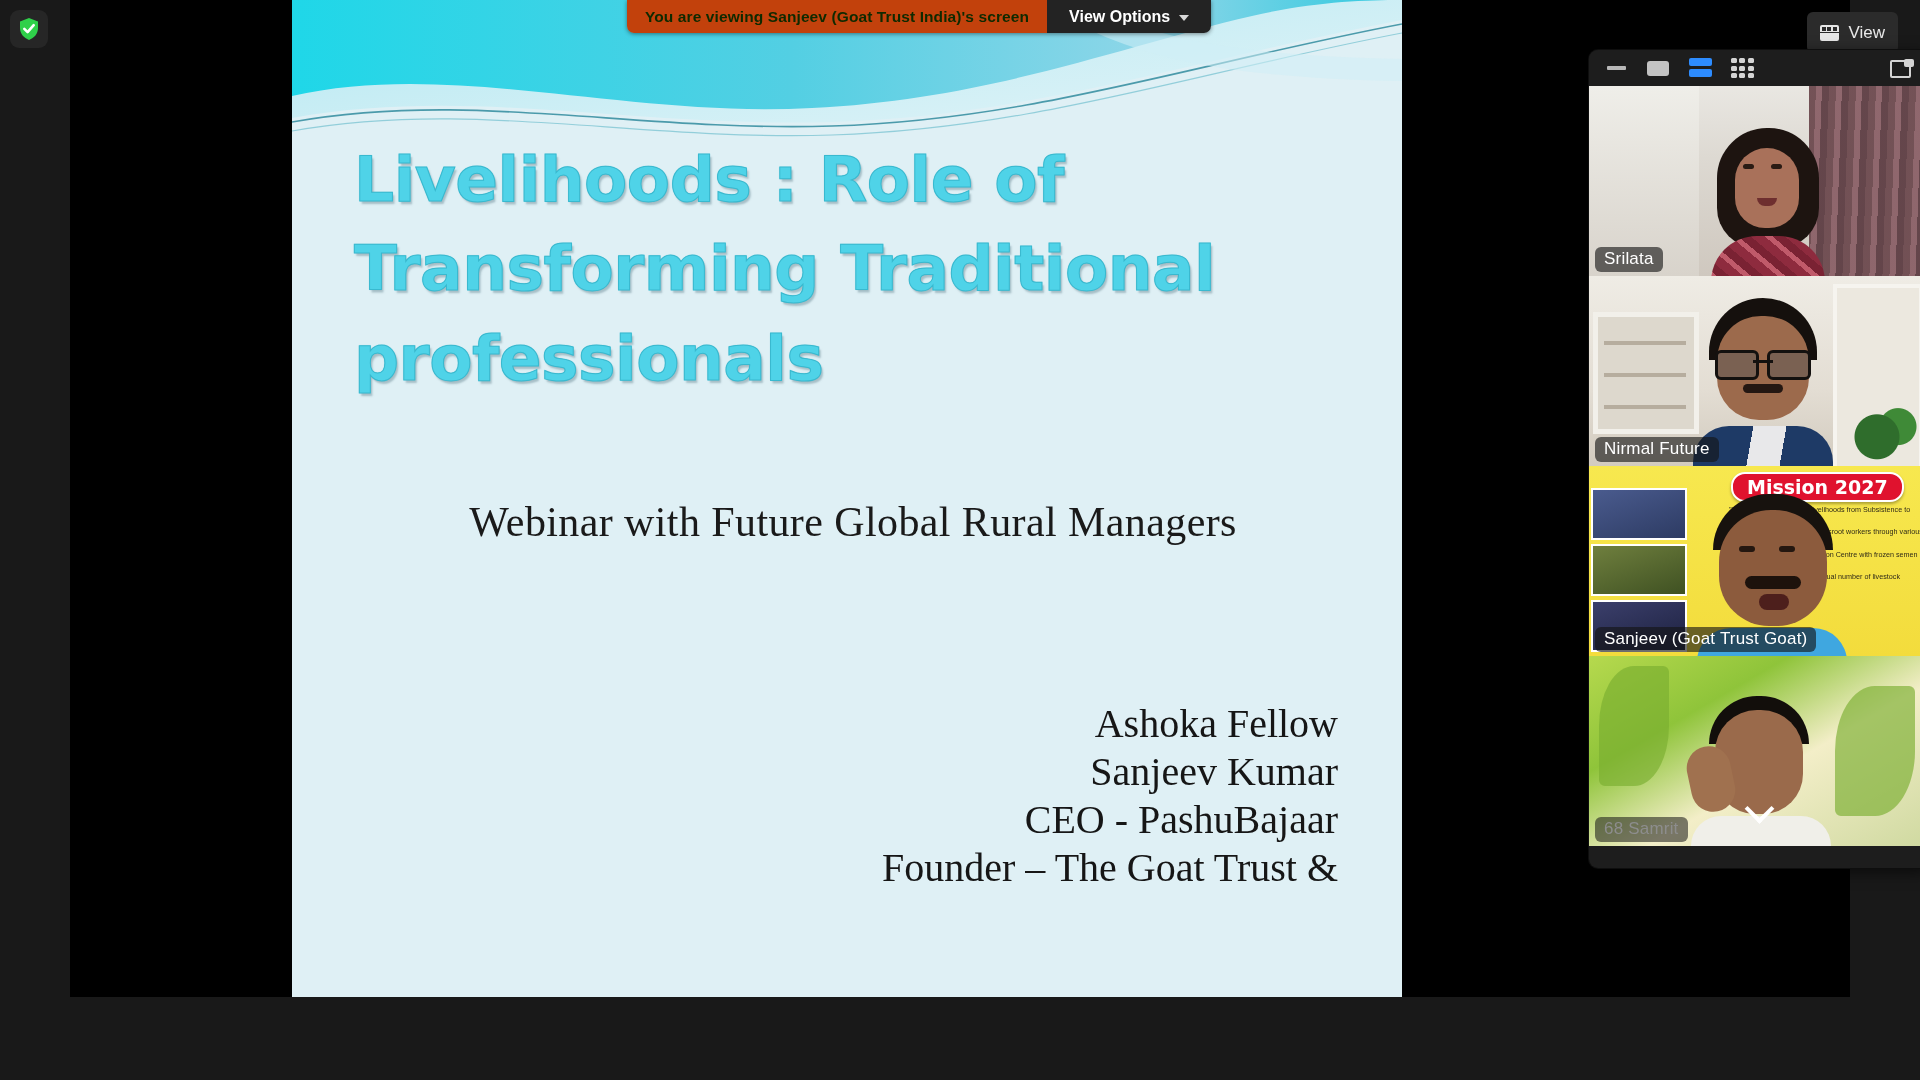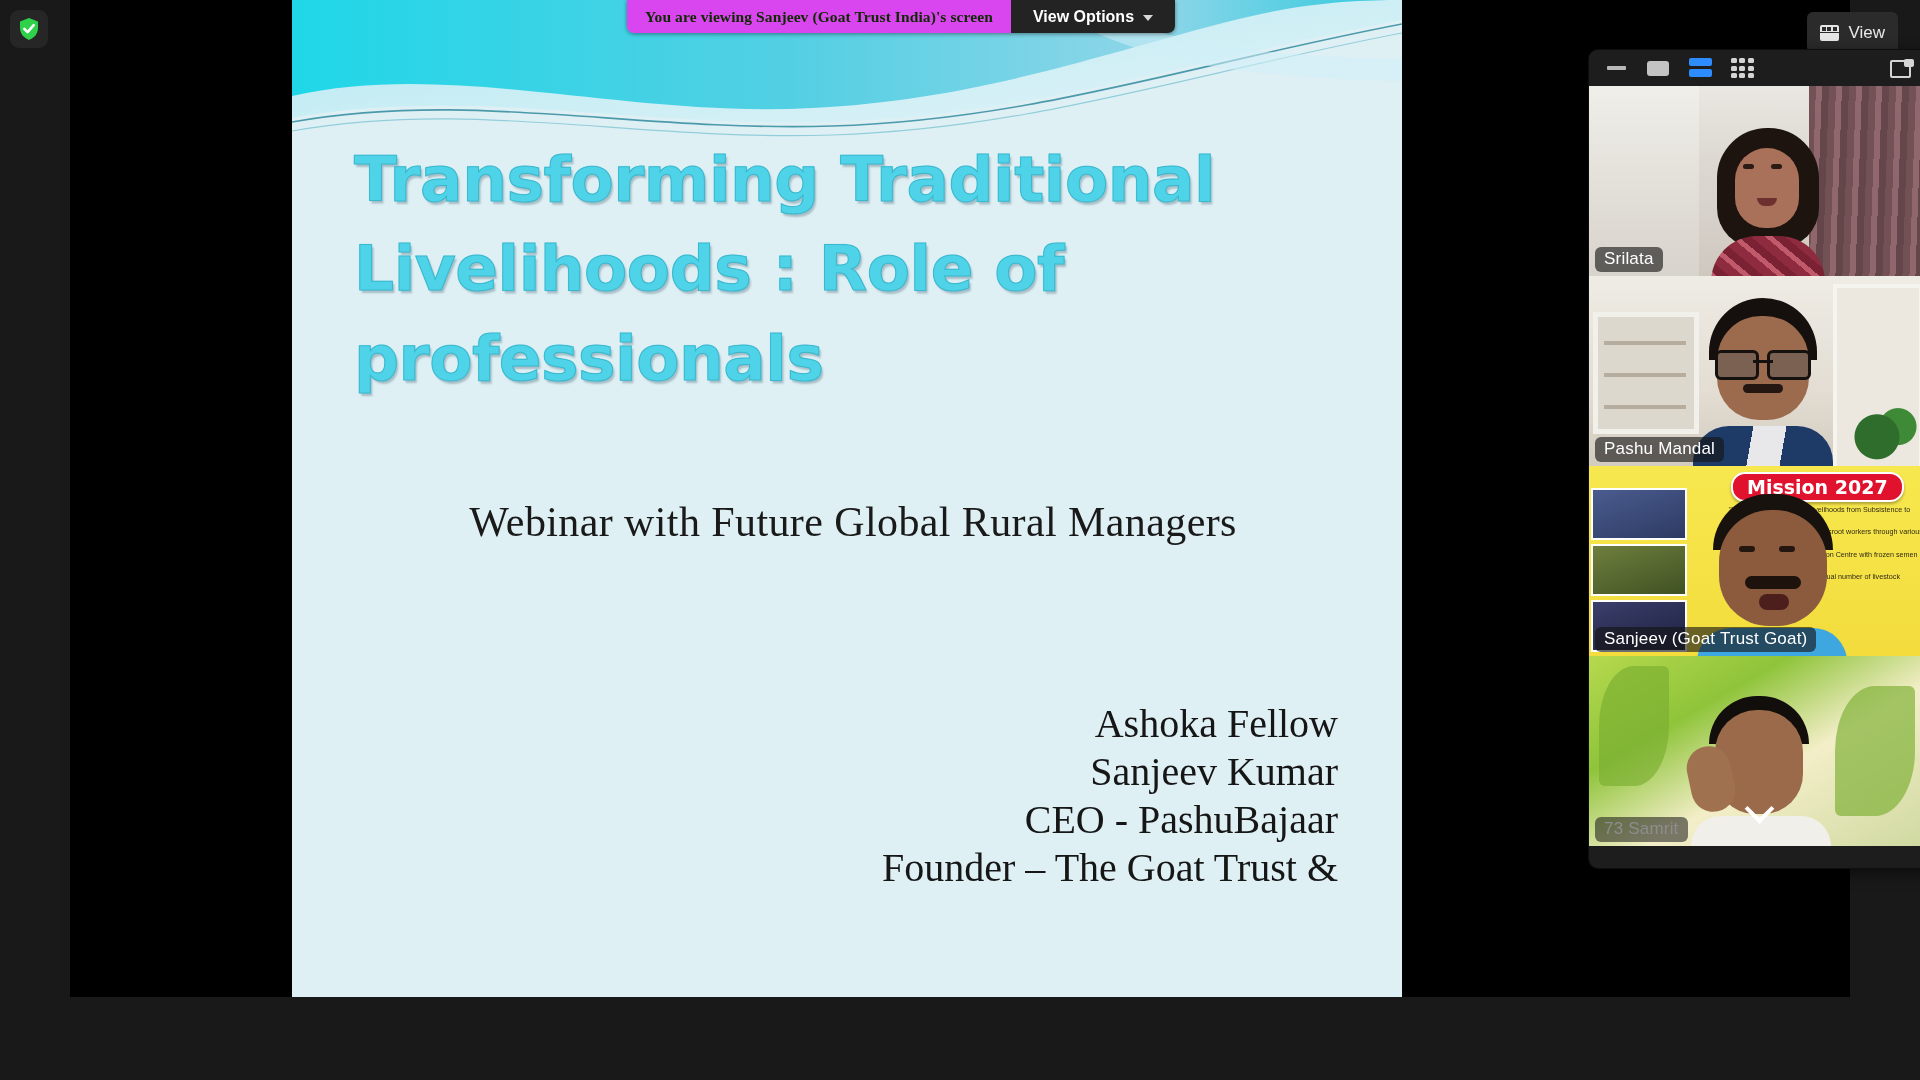--- a/index.html
+++ b/index.html
@@ -24,22 +24,22 @@
   .slide-subtitle{position:absolute;left:46px;top:498px;width:1030px;text-align:center;
     font-family:Liberation Serif, serif;font-size:42px;color:#1a1a1a;letter-spacing:0.4px;}
 
   .slide-author{position:absolute;right:64px;top:700px;text-align:right;
     font-family:"Liberation Serif",serif;font-size:40px;line-height:1.2;color:#161616;}
   .slide-author div{white-space:nowrap;}
 
   
   .banner{position:absolute;left:627px;top:0;height:33px;display:flex;align-items:stretch;
     border-radius:0 0 7px 7px;overflow:hidden;z-index:40;box-shadow:0 1px 4px rgba(0,0,0,.45);}
-  .banner-green{background:#d946ef;color:#0e2a00;font-size:15.5px;font-weight:bold;
-    display:flex;align-items:center;padding:0 18px;letter-spacing:.1px;font-family:Liberation Serif, serif;}
+  .banner-green{background:#c2410c;color:#0e2a00;font-size:15.5px;font-weight:bold;
+    display:flex;align-items:center;padding:0 18px;letter-spacing:.1px;}
   .banner-dark{background:#232323;color:#fff;font-size:16px;font-weight:bold;
     display:flex;align-items:center;gap:9px;padding:8px 22px;cursor:pointer;}
   .chev{width:0;height:0;border-left:5px solid transparent;border-right:5px solid transparent;
     border-top:6px solid #d8d8d8;display:inline-block;margin-top:3px;}
 
   
   .shield-btn{position:absolute;left:10px;top:10px;width:38px;height:38px;border-radius:9px;
     background:#262626;display:flex;align-items:center;justify-content:center;z-index:50;cursor:pointer;}
 
   
@@ -178,22 +178,22 @@
           <rect x="0" y="0" width="1110" height="150" fill="url(#g1)"></rect>
           <path d="M0,150 L0,96 C160,60 330,118 520,108 C700,99 830,46 960,16 C1020,2 1070,0 1110,0 L1110,150 Z" fill="url(#g2)"></path>
           <path d="M0,150 L0,118 C180,86 340,128 540,122 C740,116 900,60 1110,20 L1110,150 Z" fill="#dff0f5"></path>
           <path d="M0,122 C180,90 340,132 540,126 C740,120 900,64 1110,24" fill="none" stroke="#1a7e92" stroke-width="1.6" opacity=".75"></path>
           <path d="M0,131 C180,99 340,141 540,135 C740,129 900,73 1110,33" fill="none" stroke="#5fb8c8" stroke-width="1.2" opacity=".6"></path>
           <path d="M760,0 C840,40 900,66 1110,70" fill="none" stroke="#cfeef5" stroke-width="22" opacity=".55"></path>
         </svg>
       </div>
 
       <div class="slide-title">
+        <div>Livelihoods : Role of</div>
         <div>Transforming Traditional</div>
-        <div>Livelihoods : Role of</div>
         <div>professionals</div>
       </div>
 
       <div class="slide-subtitle">Webinar with Future Global Rural Managers</div>
 
       <div class="slide-author">
         <div>Ashoka Fellow</div>
         <div>Sanjeev Kumar</div>
         <div>CEO - PashuBajaar</div>
         <div>Founder – The Goat Trust &amp;</div>
@@ -276,21 +276,21 @@
         <div class="person">
           <div class="hair"></div>
             <div class="face"></div>
           <div class="glasses">
               <i></i>
               <i></i>
             </div>
           <div class="mous"></div>
             <div class="body"></div>
         </div>
-        <div class="label">Pashu Mandal</div>
+        <div class="label">Nirmal Future</div>
       </div>
 
       <div class="tile t3 active">
         <div class="poster"></div>
         <div class="banner2025">Mission 2027</div>
         <div class="ptxt">
           <div>"To transform goat based livelihoods from Subsistence to Significance"</div>
           <div>1  Promote Pashu Sakhies/grassroot workers through various agencies / large projects</div>
           <div>2  Establish Artificial Insemination Centre with frozen semen dose of 1 improved breed</div>
           <div>3  Daily more goat milk from equal number of livestock</div>
@@ -316,20 +316,20 @@
 
       <div class="tile t4">
         <div class="leaf" style="left:10px;top:10px;width:70px;height:120px;"></div>
         <div class="leaf" style="right:14px;top:30px;width:80px;height:130px;"></div>
         <div class="person">
           <div class="hair"></div>
             <div class="face"></div>
           <div class="hand"></div>
             <div class="body"></div>
         </div>
-        <div class="label dim">73 Samrit</div>
+        <div class="label dim">68 Samrit</div>
         <div class="chev-down"></div>
       </div>
 
     </div>
   </div>
 
 </div>
 
 </body></html>

